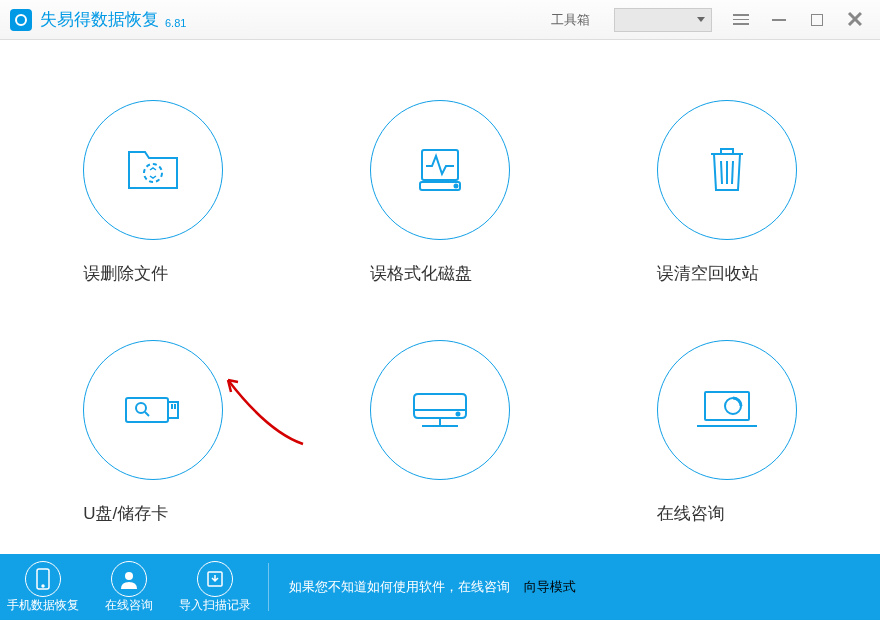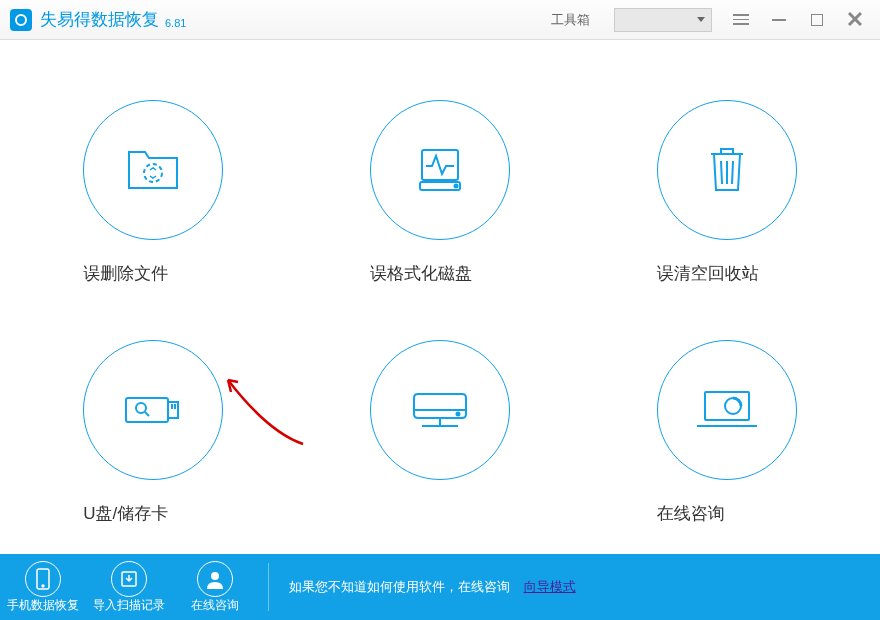--- a/index.html
+++ b/index.html
@@ -158,22 +158,21 @@
     .footer-divider {
       width: 1px;
       height: 48px;
       background: rgba(255,255,255,0.4);
       margin: 0 20px 0 10px;
     }
     .footer-text {
       font-size: 13px;
     }
     .footer-link {
-      color: #4c1d95;
-      text-decoration: underline;
+      color: #000000;
       cursor: pointer;
       padding-left: 10px;
     }
   </style>
 </head>
 <body>
 
 <div class="titlebar">
   <div class="app-icon">
     <div class="app-icon-inner"></div>
@@ -296,33 +295,33 @@
     <div class="fb-icon">
       <svg width="14" height="22" viewBox="0 0 14 22" fill="none" stroke="#fff" stroke-width="1.5">
         <rect x="1" y="1" width="12" height="20" rx="2"></rect>
         <circle cx="7" cy="18" r="1" fill="#fff"></circle>
       </svg>
     </div>
     <span class="fb-label">手机数据恢复</span>
   </div>
   <div class="footer-btn">
     <div class="fb-icon">
+      <svg width="20" height="20" viewBox="0 0 20 20" fill="#fff">
+        <circle cx="10" cy="7" r="4"></circle>
+        <path d="M2 20 Q2 13 10 13 Q18 13 18 20 Z"></path>
+      </svg>
+    </div>
+    <span class="fb-label">在线咨询</span>
+  </div>
+  <div class="footer-btn">
+    <div class="fb-icon">
       <svg width="18" height="18" viewBox="0 0 18 18" fill="none" stroke="#fff" stroke-width="1.5">
         <rect x="2" y="2" width="14" height="14" rx="1"></rect>
         <path d="M9 5 L9 11 M6 8 L9 11 L12 8"></path>
       </svg>
     </div>
     <span class="fb-label">导入扫描记录</span>
   </div>
-  <div class="footer-btn">
-    <div class="fb-icon">
-      <svg width="20" height="20" viewBox="0 0 20 20" fill="#fff">
-        <circle cx="10" cy="7" r="4"></circle>
-        <path d="M2 20 Q2 13 10 13 Q18 13 18 20 Z"></path>
-      </svg>
-    </div>
-    <span class="fb-label">在线咨询</span>
-  </div>
   <div class="footer-divider"></div>
   <div class="footer-text">
     <span>如果您不知道如何使用软件，在线咨询 </span><span class="footer-link">向导模式</span>
   </div>
 </div>
 
 </body></html>

